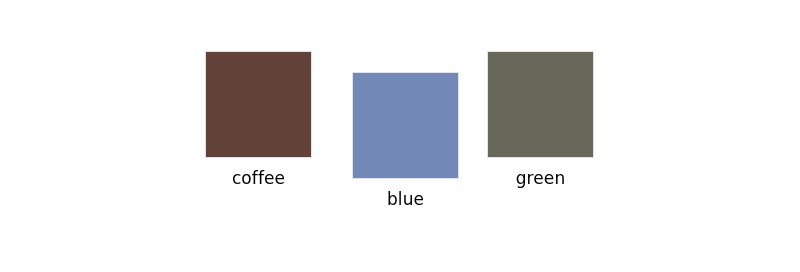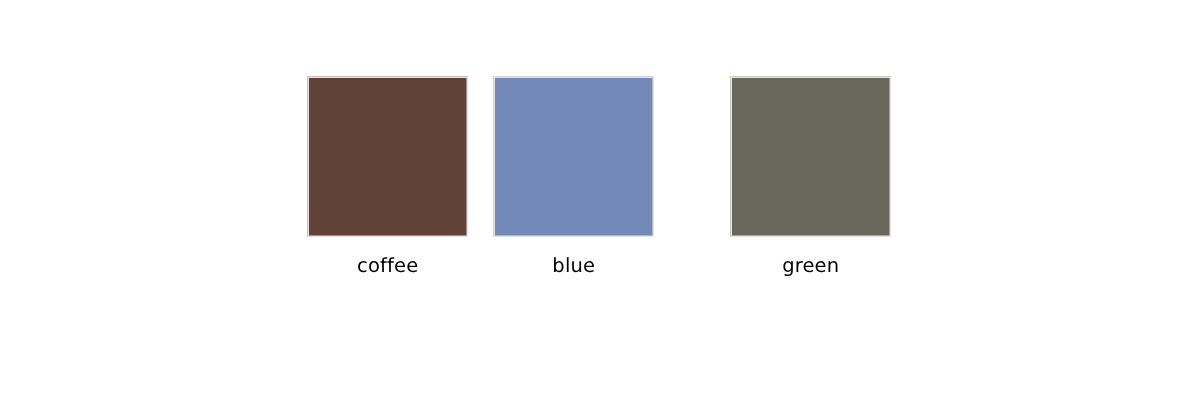--- a/index.html
+++ b/index.html
@@ -29,37 +29,37 @@
     width: 800px;
     height: 272px;
   }
 
   .swatch-group {
     position: absolute;
     top: 51px;
   }
 
   .swatch-group.idx-0 { left: 205px; }
-  .swatch-group.idx-1 { left: 329px; }
+  .swatch-group.idx-1 { left: 352px; margin-top: 21px; }
   .swatch-group.idx-2 { left: 487px; }
 
   .swatch {
     width: 105px;
     height: 105px;
     border: 1px solid #e6e2e2;
     box-sizing: content-box;
     display: block;
   }
 
   .swatch-label {
     display: block;
     width: 107px;
     text-align: center;
     margin-top: 13px;
-    font-size: 13px;
+    font-size: 17px;
     line-height: 14px;
     color: #000000;
     font-family: "DejaVu Sans", "Liberation Sans", sans-serif;
     white-space: nowrap;
     letter-spacing: 0.1px;
   }
 </style>
 </head>
 <body>
 

